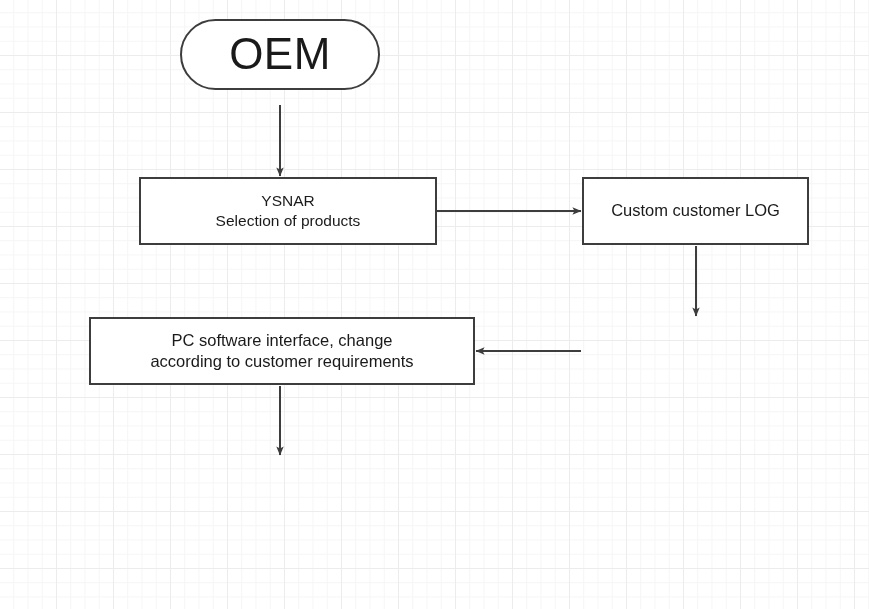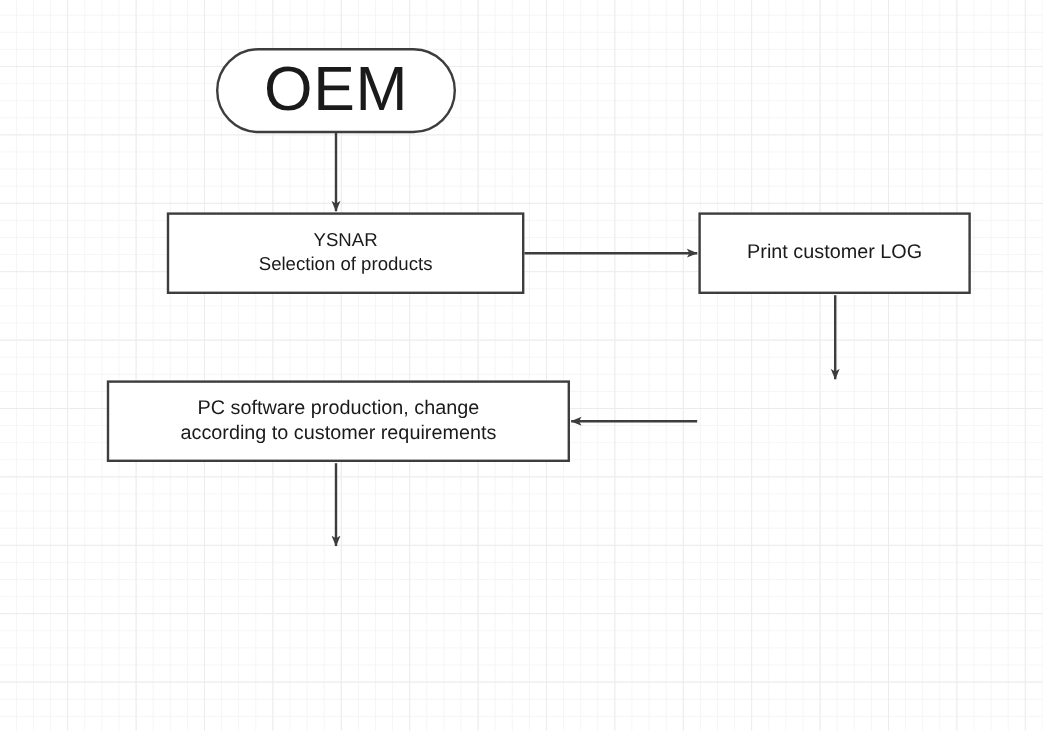--- a/index.html
+++ b/index.html
@@ -48,24 +48,24 @@
     z-index: 2;
   }
   .node-text {
     display: block;
     width: 100%;
     white-space: pre-line;
     line-height: 1.28;
   }
   
   .n-oem {
-    left: 180px;  top: 40px;
+    left: 180px;  top: 19px;
     width: 200px; height: 71px;
     border-radius: 36px;
-    font-size: 52px;
+    font-size: 44px;
     letter-spacing: 0.5px;
   }
   .n-select {
     left: 139px;  top: 177px;
     width: 298px; height: 68px;
     font-size: 15.5px;
     text-align: center;
   }
   .n-print {
     left: 582px;  top: 177px;
@@ -117,23 +117,23 @@
   <div class="node n-oem">
     <span class="node-text">OEM</span>
   </div>
 
   <div class="node n-select">
     <span class="node-text">YSNAR
 Selection of products</span>
   </div>
 
   <div class="node n-print">
-    <span class="node-text">Print customer LOG</span>
+    <span class="node-text">Custom customer LOG</span>
   </div>
 
 
   <div class="node n-pcsw">
-    <span class="node-text">PC software production, change
+    <span class="node-text">PC software interface, change
 according to customer requirements</span>
   </div>
 
 
 </div>
 
 </body></html>

